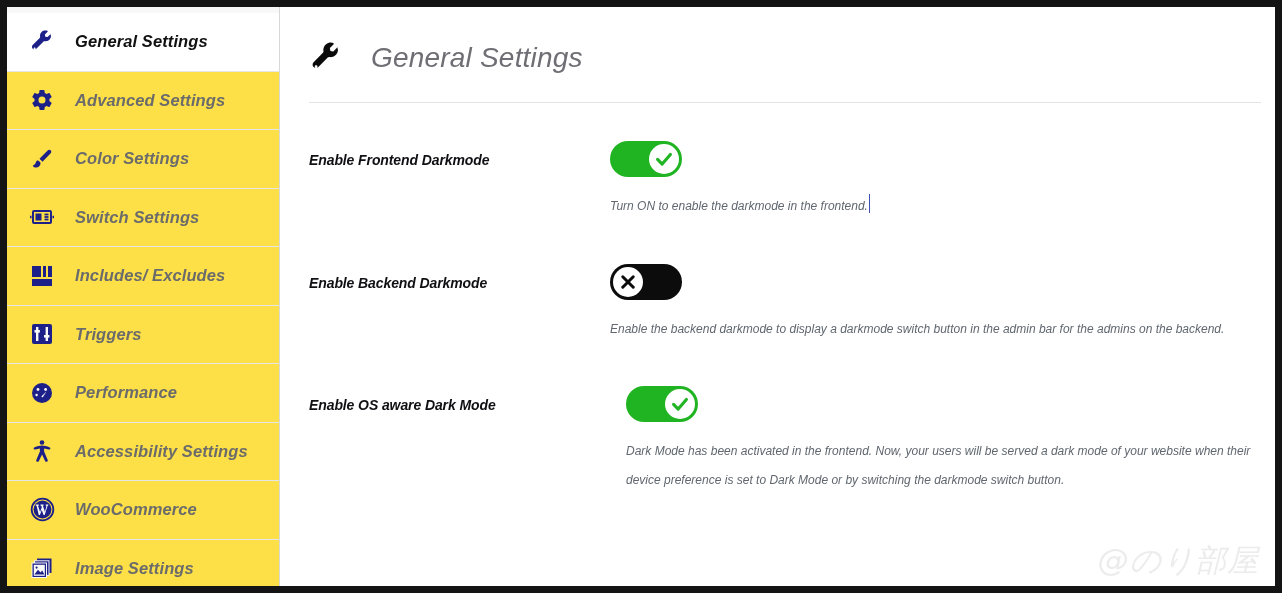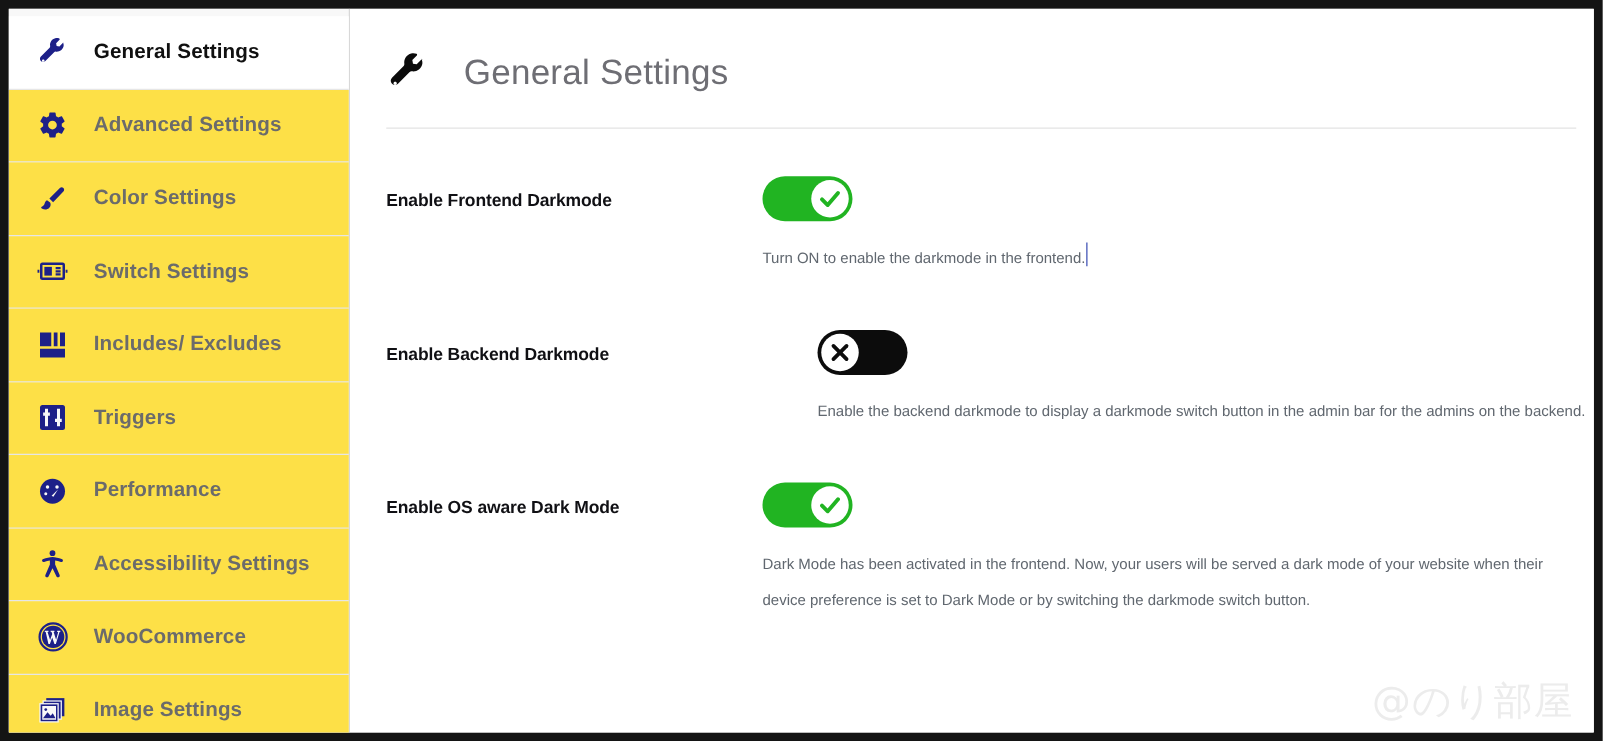--- a/index.html
+++ b/index.html
@@ -12,20 +12,21 @@
   #root {
     position: absolute;
     left: 0; top: 0;
     width: 1282px; height: 593px;
     background: #ffffff;
     border-top: 7px solid #141414;
     border-left: 7px solid #141414;
     border-right: 7px solid #141414;
     border-bottom: 7px solid #141414;
     overflow: hidden;
+    font-style: italic;
   }
   #inner {
     position: relative;
     width: 100%; height: 100%;
     background: #fbfbfb;
     display: flex;
   }
 
   
   #sidebar {
@@ -96,22 +97,22 @@
     background: #e3e3e3;
     width: 952px;
     margin-top: 17px;
   }
 
   .field-row {
     display: flex;
     align-items: flex-start;
     margin-top: 38px;
   }
-  .field-row.second { margin-top: 43px; gap: 44px; }
-  .field-row.third  { margin-top: 42px; }
+  .field-row.second { margin-top: 43px; }
+  .field-row.third  { margin-top: 42px; gap: 16px; }
   .field-label {
     width: 301px;
     flex: 0 0 301px;
     font-size: 14px;
     font-weight: bold;
     color: #101014;
     padding-top: 11px;
     letter-spacing: -.1px;
   }
   .field-body { flex: 1 1 auto; }

